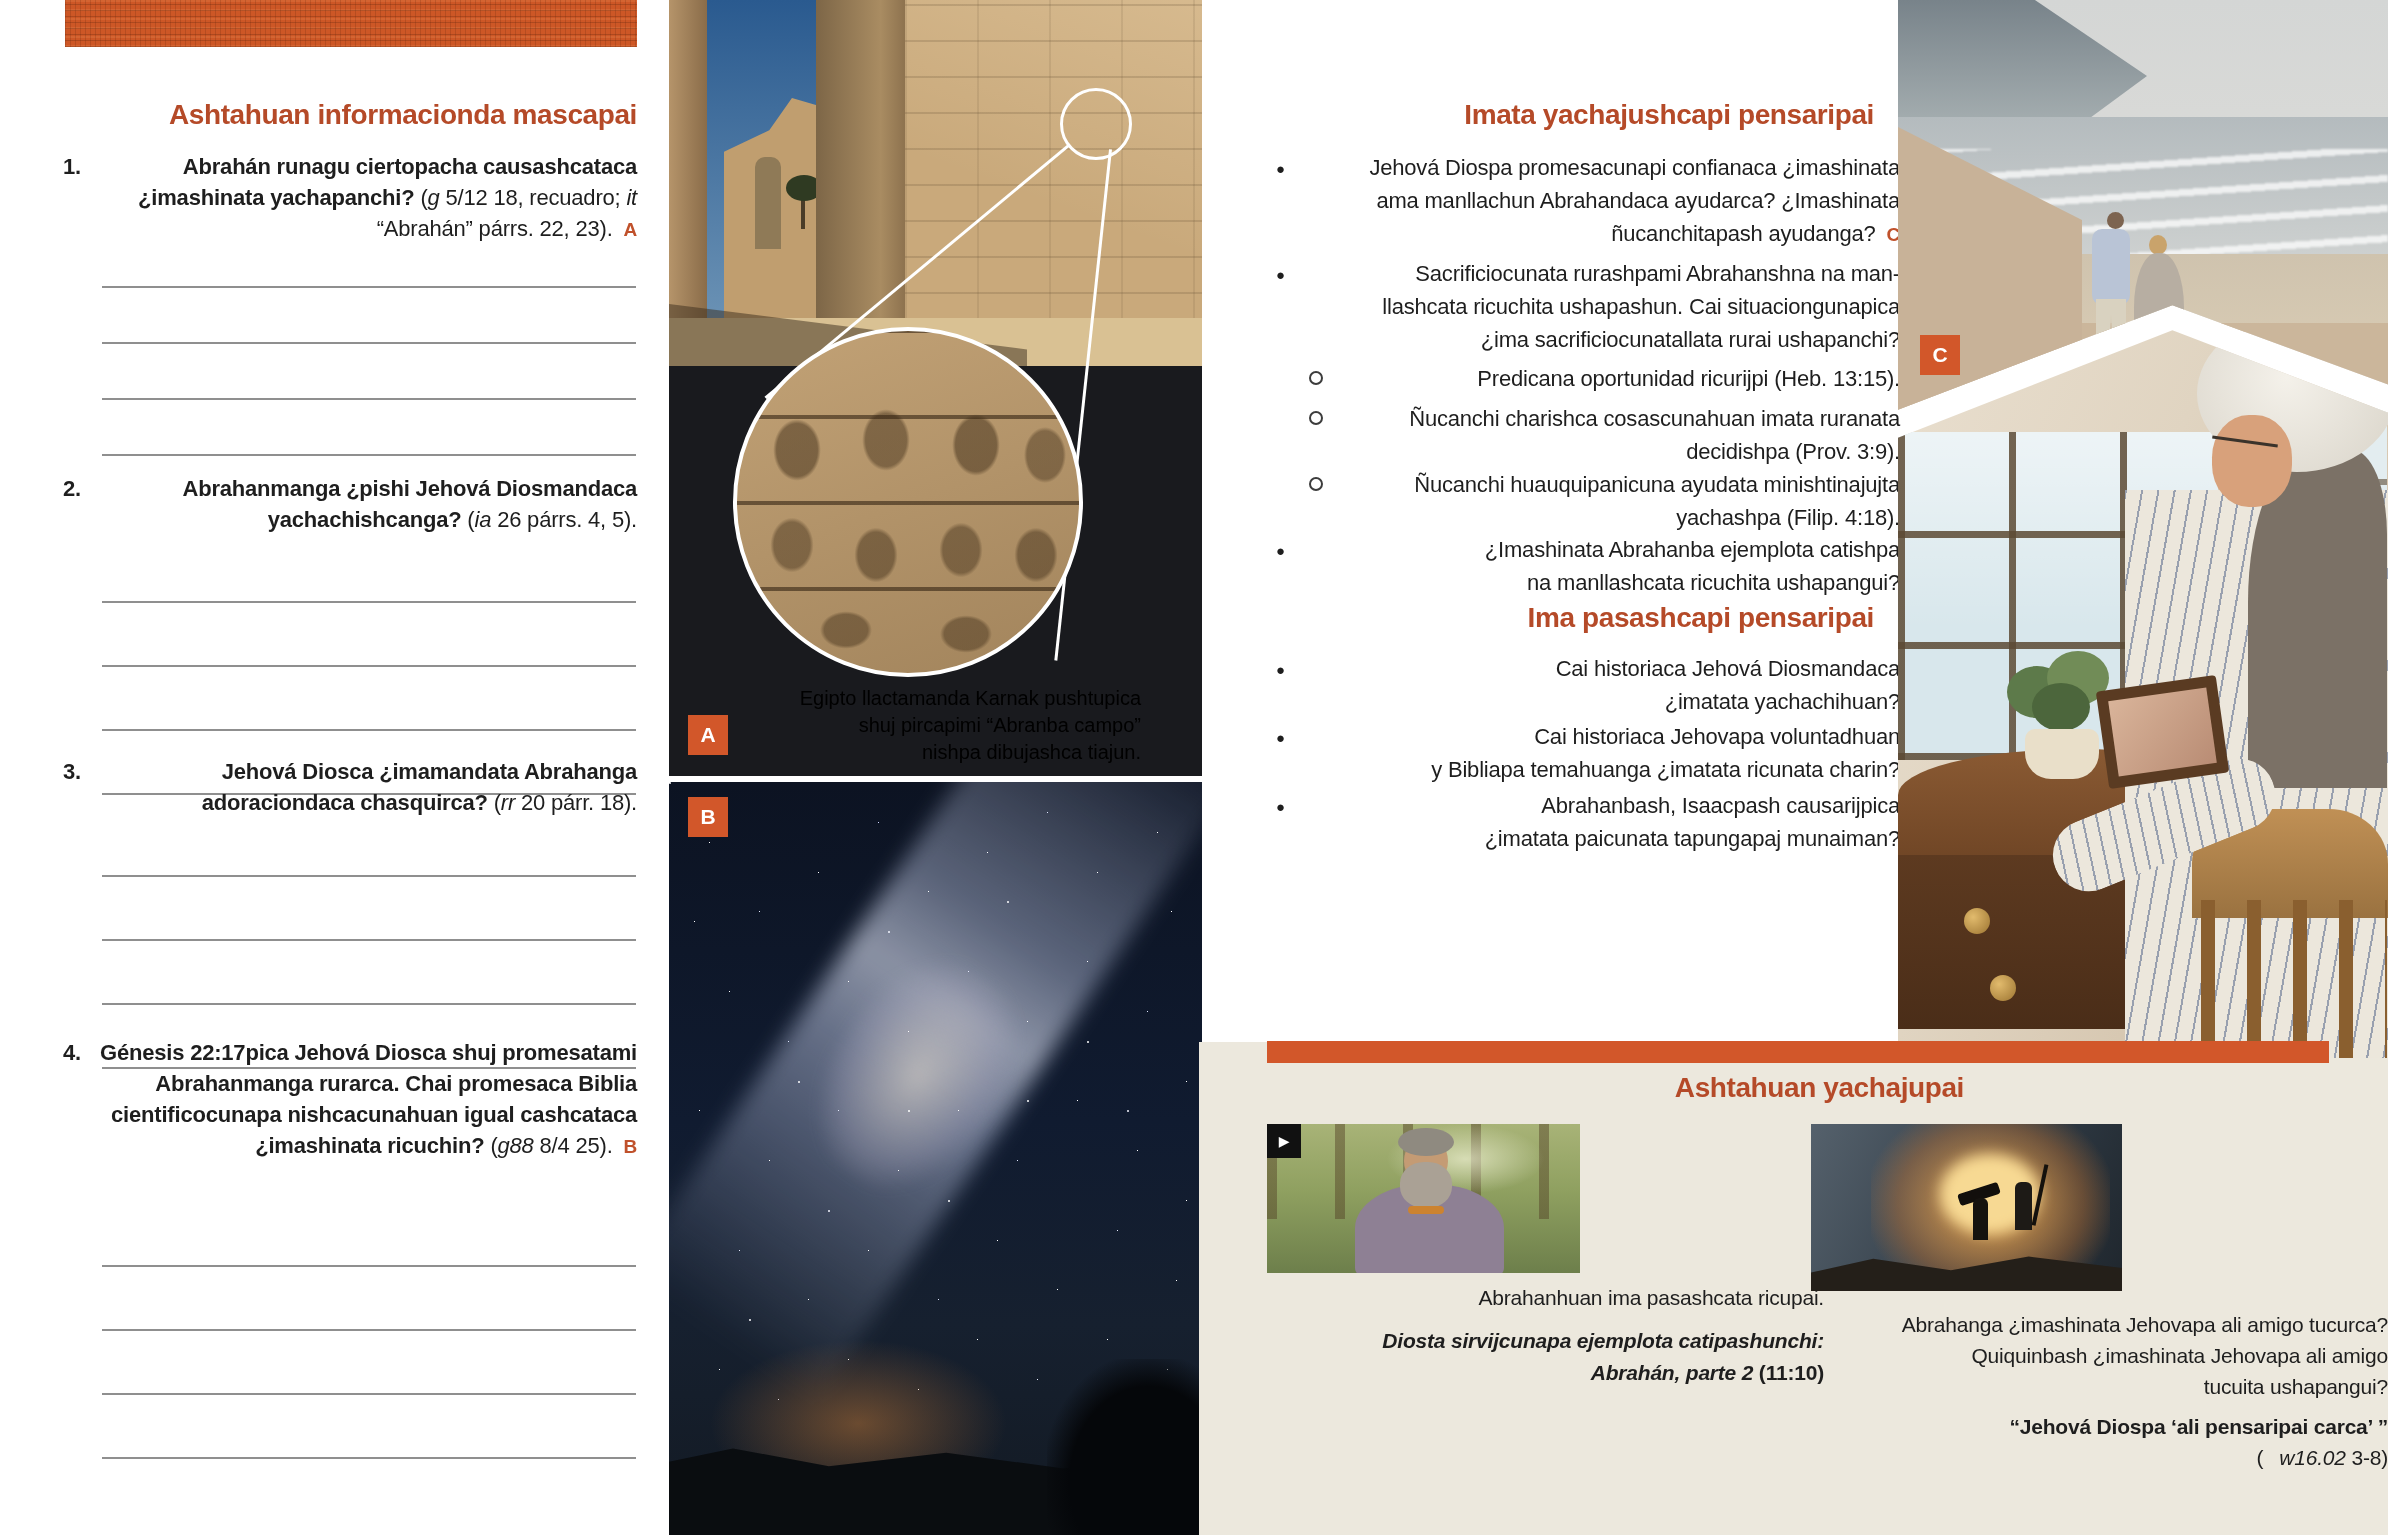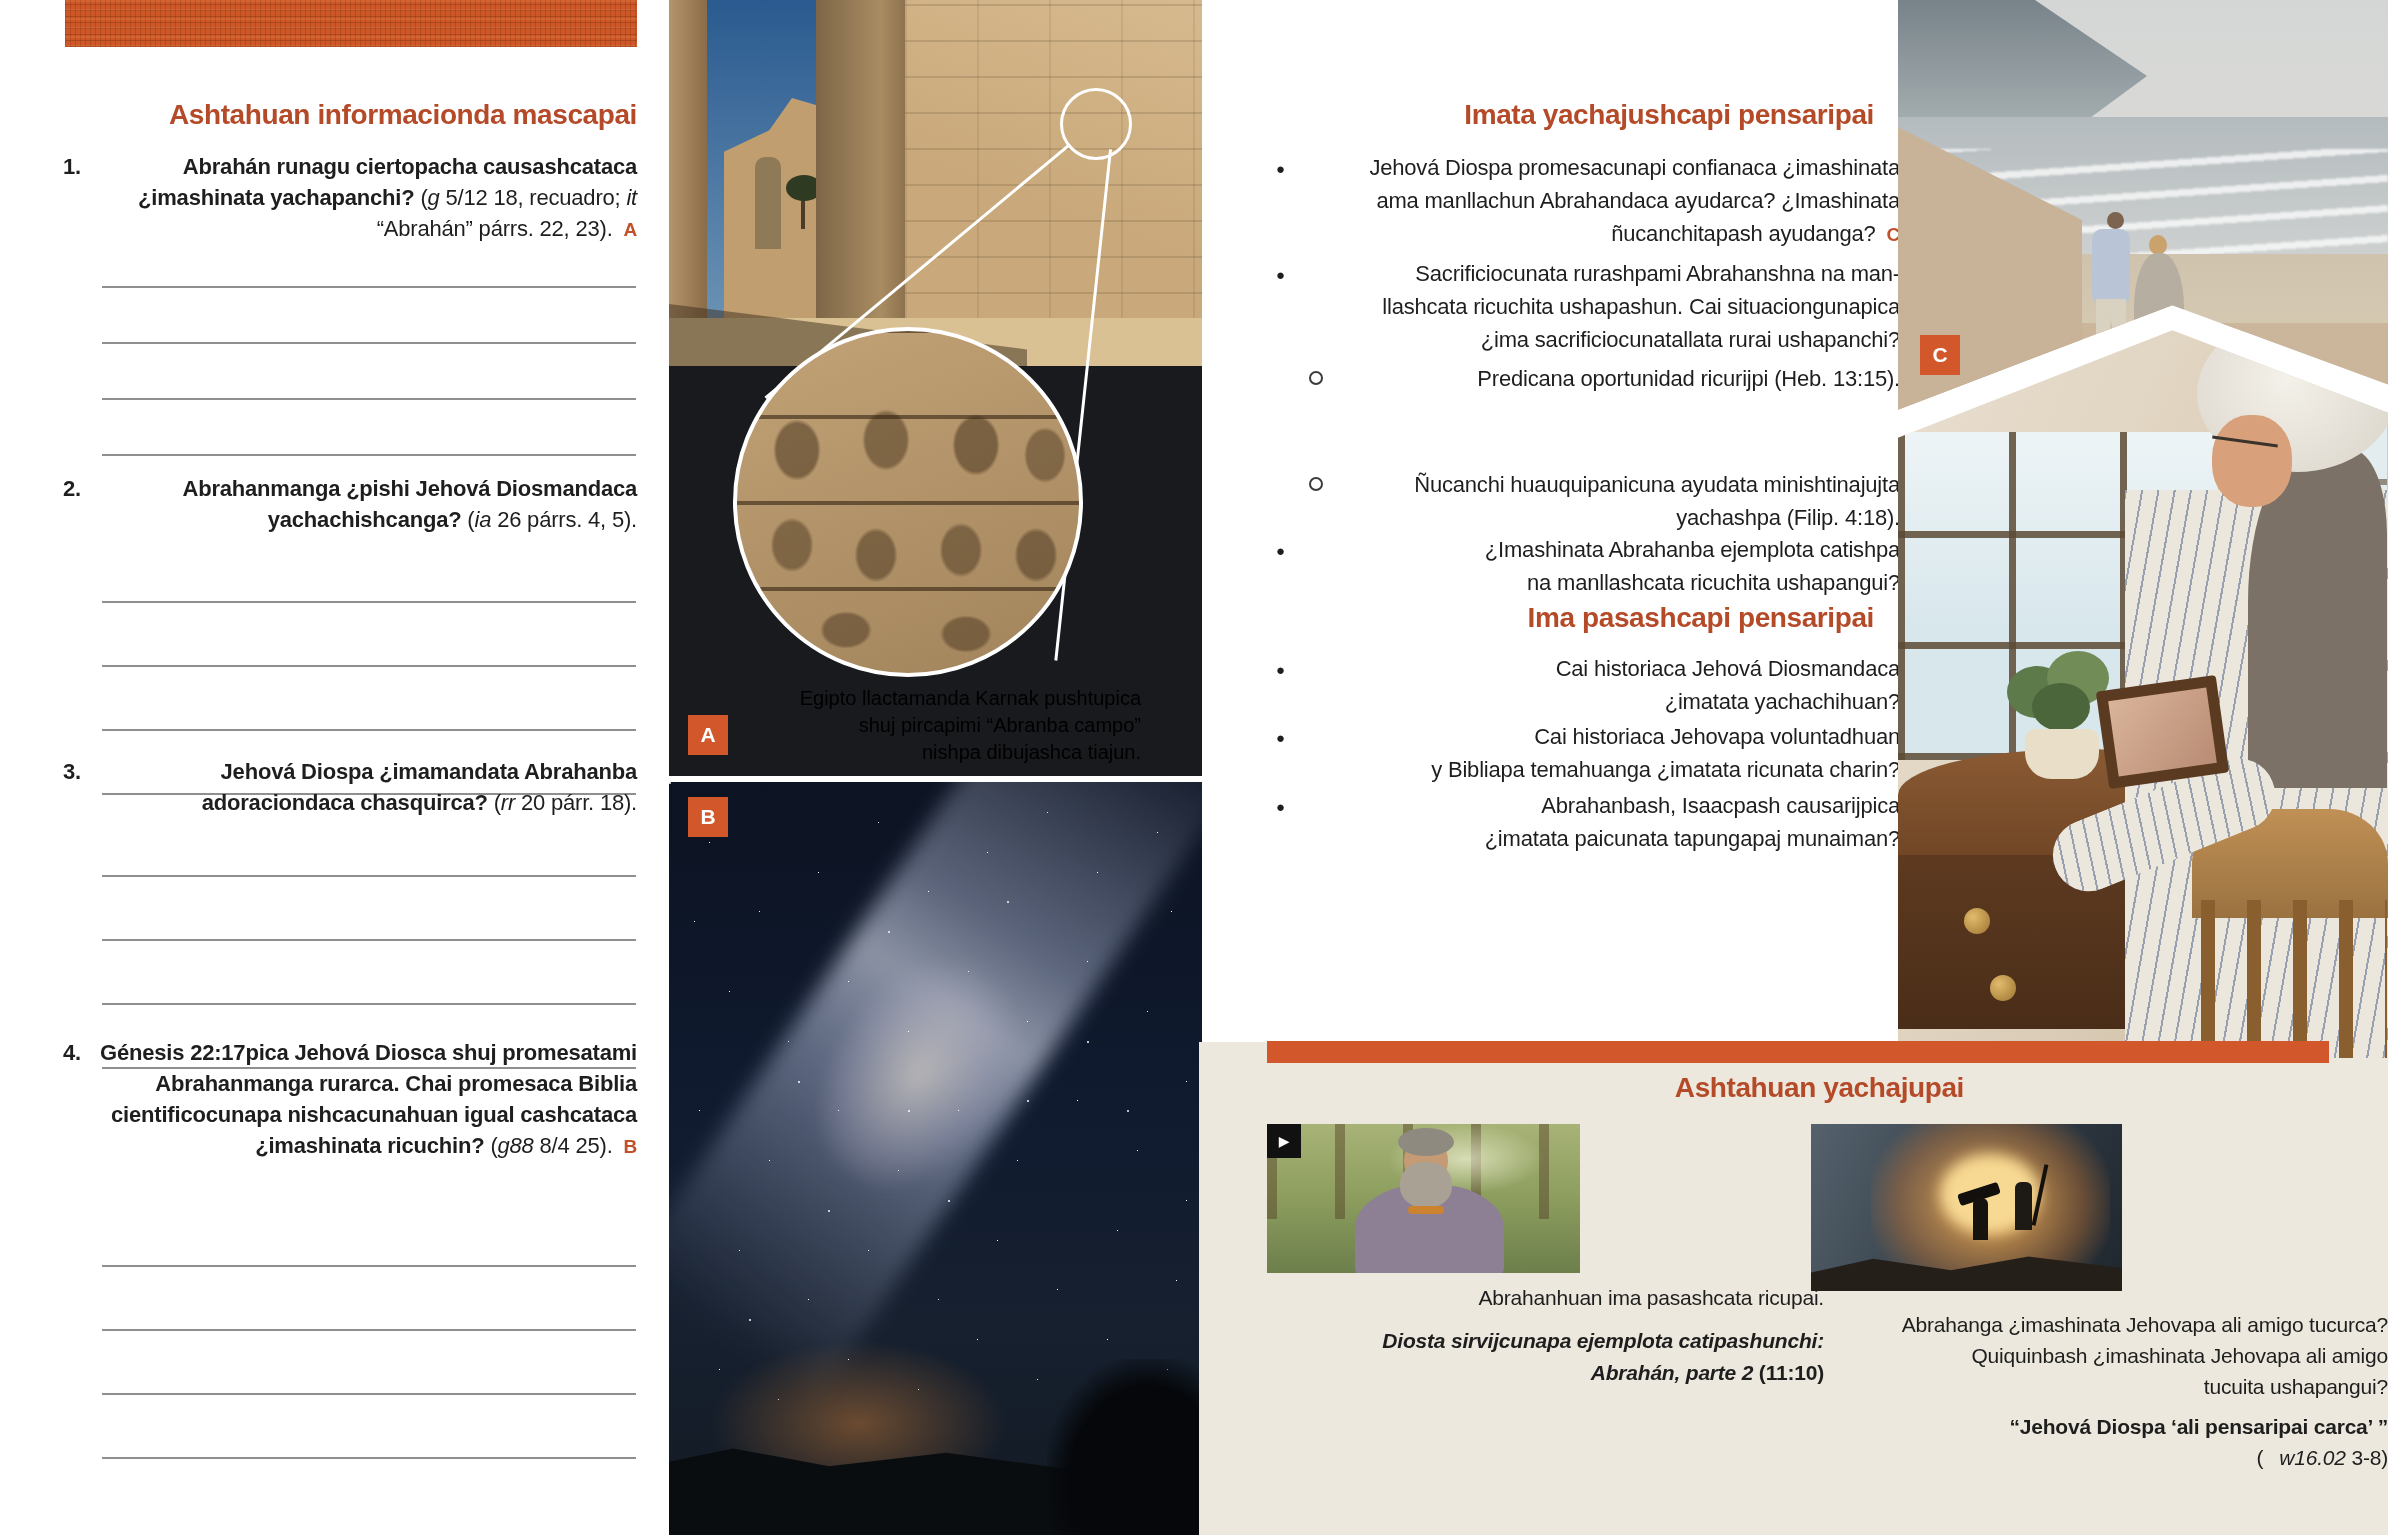--- a/index.html
+++ b/index.html
@@ -187,21 +187,21 @@
   </div>
   <div class="abs rules" style="top:539px;">
     <div class="rule"></div>
     <div class="rule"></div>
     <div class="rule"></div>
     <div class="rule"></div>
   </div>
 
   <div class="abs q" style="top:756px;">
     <span class="qnum">3.</span>
-    <p class="qtext"><span style="font-weight: 700;">Jehová Diospa ¿imamandata Abrahanba adoraciondaca chasquirca? </span><span style="font-weight: 400;">(</span><span style="font-style: italic; font-weight: 400;">rr</span><span style="font-weight: 400;"> 20 párr. 18).</span></p>
+    <p class="qtext"><span style="font-weight: 700;">Jehová Diosca ¿imamandata Abrahanga adoraciondaca chasquirca? </span><span style="font-weight: 400;">(</span><span style="font-style: italic; font-weight: 400;">rr</span><span style="font-weight: 400;"> 20 párr. 18).</span></p>
   </div>
   <div class="abs rules" style="top:813px;">
     <div class="rule"></div>
     <div class="rule"></div>
     <div class="rule"></div>
     <div class="rule"></div>
   </div>
 
   <div class="abs q" style="top:1037px;">
     <span class="qnum">4.</span>
@@ -260,20 +260,22 @@
   <div class="abs h-orange" style="left:1277px;top:100px;width:597px;">Imata yachajushcapi pensaripai</div>
 
   <div class="abs rb" style="top:151px;"><span style="font-weight: 400;">Jehová Diospa promesacunapi confianaca ¿imashinata
 ama manllachun Abrahandaca ayudarca? ¿Imashinata
 ñucanchitapash ayudanga? </span><span class="qbadge" style="font-weight: 400;">C</span></div>
   <div class="abs rb" style="top:257px;"><span style="font-weight: 400;">Sacrificiocunata rurashpami Abrahanshna na man-
 llashcata ricuchita ushapashun. Cai situaciongunapica
 ¿ima sacrificiocunatallata rurai ushapanchi?</span></div>
 
   <div class="abs rs" style="top:362px;"><span style="font-weight: 400;">Predicana oportunidad ricurijpi (Heb. 13:15).</span></div>
+  <div class="abs rs" style="top:402px;"><span style="font-weight: 400;">Ñucanchi charishca cosascunahuan imata ruranata
+decidishpa (Prov. 3:9).</span></div>
   <div class="abs rs" style="top:468px;"><span style="font-weight: 400;">Ñucanchi huauquipanicuna ayudata minishtinajujta
 yachashpa (Filip. 4:18).</span></div>
 
   <div class="abs rb" style="top:533px;"><span style="font-weight: 400;">¿Imashinata Abrahanba ejemplota catishpa
 na manllashcata ricuchita ushapangui?</span></div>
 
   <div class="abs h-orange" style="left:1277px;top:603px;width:597px;">Ima pasashcapi pensaripai</div>
 
   <div class="abs rb" style="top:652px;"><span style="font-weight: 400;">Cai historiaca Jehová Diosmandaca
 ¿imatata yachachihuan?</span></div>

